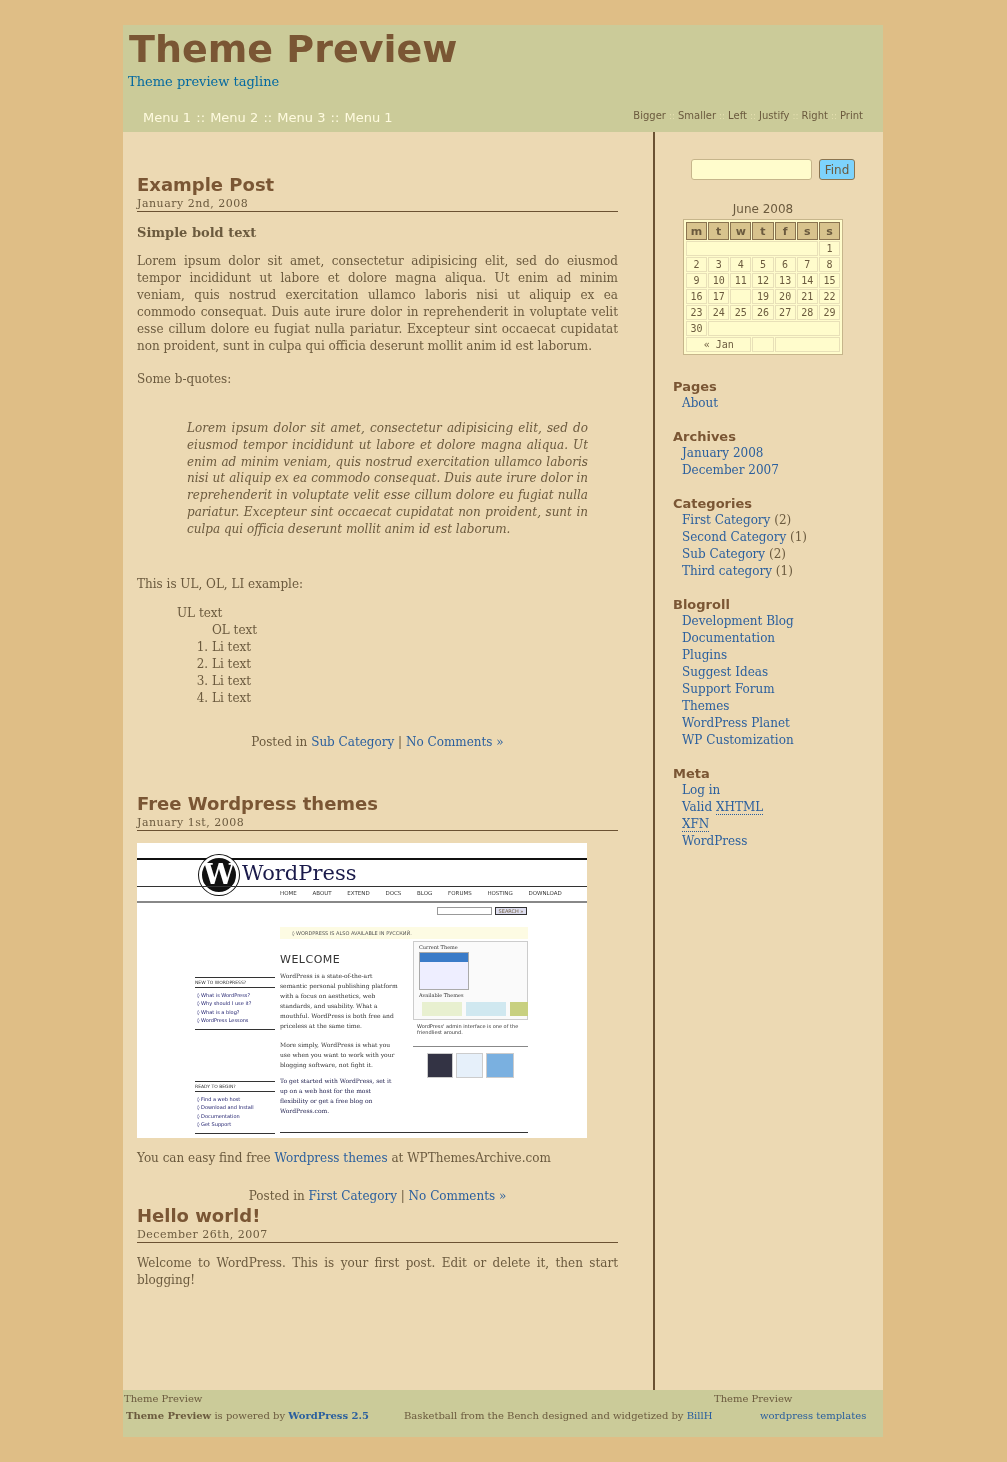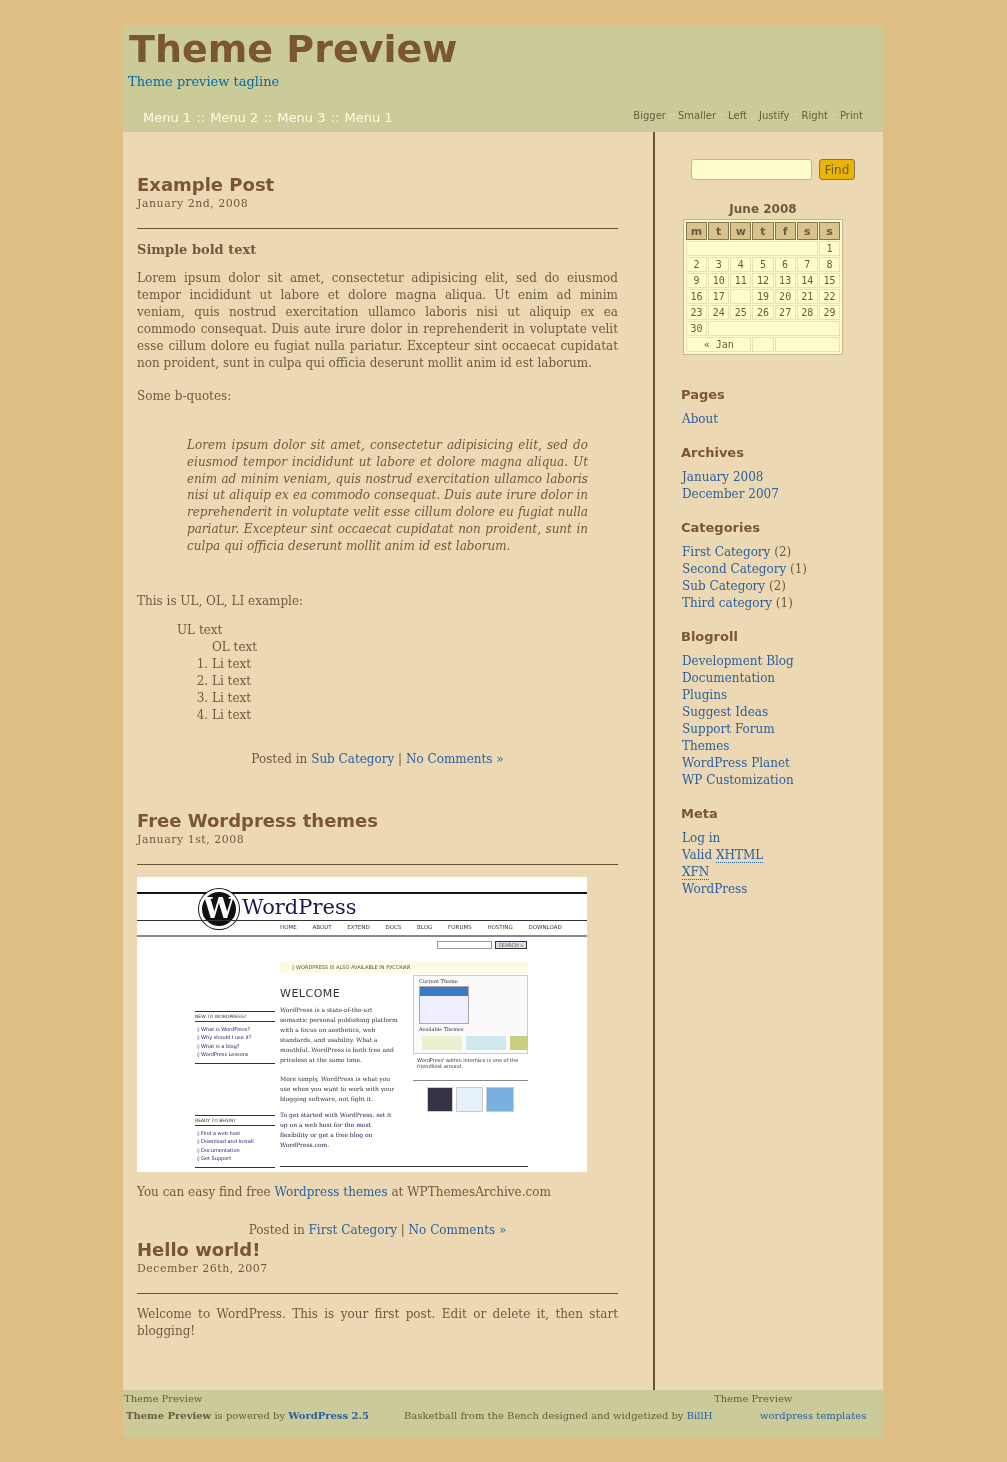--- a/index.html
+++ b/index.html
@@ -45,60 +45,60 @@
     background: #6b5233;
   }
   .main { position: absolute; left: 14px; top: 148px; width: 481px; }
   .post { position: relative; }
   .post-title {
     font-family: "DejaVu Sans", sans-serif; font-weight: bold;
     font-size: 18px; color: #7a5634; margin: 0; line-height: 24px;
   }
   .post-date {
     font-size: 11px; color: #6b5a3e; letter-spacing: 0.5px;
-    border-bottom: 1px solid #6b5233; padding-bottom: 17px; line-height: 14px;
+    border-bottom: 1px solid #6b5233; padding-bottom: 0; line-height: 14px;
   }
   .p { font-size: 12px; line-height: 17px; color: #6b5a3e; text-align: justify; margin: 0; }
   .bold { font-weight: bold; font-size: 13px; }
   .quote {
     font-style: italic; font-size: 12px; line-height: 16.8px;
     margin-left: 50px; width: 401px; text-align: justify; color: #6b5a3e;
   }
   .postmeta { text-align: center; font-size: 12px; color: #6b5a3e; line-height: 15px; }
   .sidebar { position: absolute; left: 550px; top: 133px; width: 200px; }
   .search-input {
     position: absolute; left: 18px; top: 1px; width: 121px; height: 21px;
     background: #fffccc; border: 1px solid #c6b58b; border-radius: 3px;
   }
   .search-btn {
     position: absolute; left: 146px; top: 1px; width: 36px; height: 21px;
-    background: #eab308; border: 1px solid #8a7450; border-radius: 3px;
+    background: #7dd3fc; border: 1px solid #8a7450; border-radius: 3px;
     font-family: "DejaVu Sans", sans-serif; font-size: 12px; color: #6b5a3e;
     display: flex; align-items: center; justify-content: center;
   }
   .cal-title {
     position: absolute; left: 10px; top: 44px; width: 160px; text-align: center;
-    font-family: "DejaVu Sans", sans-serif; font-weight: bold; font-size: 12px; color: #6b5a3e;
+    font-family: "DejaVu Sans", sans-serif; font-weight: normal; font-size: 12px; color: #6b5a3e;
   }
   .cal {
     position: absolute; left: 10px; top: 61px; width: 160px;
     background: #fffccc; border: 1px solid #c6b58b; padding: 1px;
   }
   .cal table { border-collapse: separate; border-spacing: 1px; width: 100%; }
   .cal th {
     background: #d8c38d; border: 1px solid #8a7450; font-family: "DejaVu Sans", sans-serif;
     font-size: 11px; color: #6b5a3e; height: 18px; padding: 0;
   }
   .cal td {
     font-size: 10px; text-align: center; height: 15px; padding: 0;
     border: 1px solid #e8e0b8; color: #6b5a3e; font-family: "DejaVu Sans Mono", monospace;
   }
   .w-heading {
     font-family: "DejaVu Sans", sans-serif; font-weight: bold; font-size: 13px; color: #7a5634;
-    margin: 8px; line-height: 17px;
+    margin: 0; line-height: 17px;
   }
   .w-list { list-style: none; margin: 0; padding: 0 0 0 9px; }
   .w-list li { font-size: 12px; line-height: 17px; color: #6b5a3e; }
   .abbr { border-bottom: 1px dotted #2a5f9e; }
   .footer {
     position: absolute; left: 0; top: 1365px; width: 760px; height: 47px;
     background: #cbcb99; font-size: 10px; color: #6b5a3e;
   }
   .wp-shot {
     width: 450px; height: 295px; background: #fff; position: relative; overflow: hidden;

